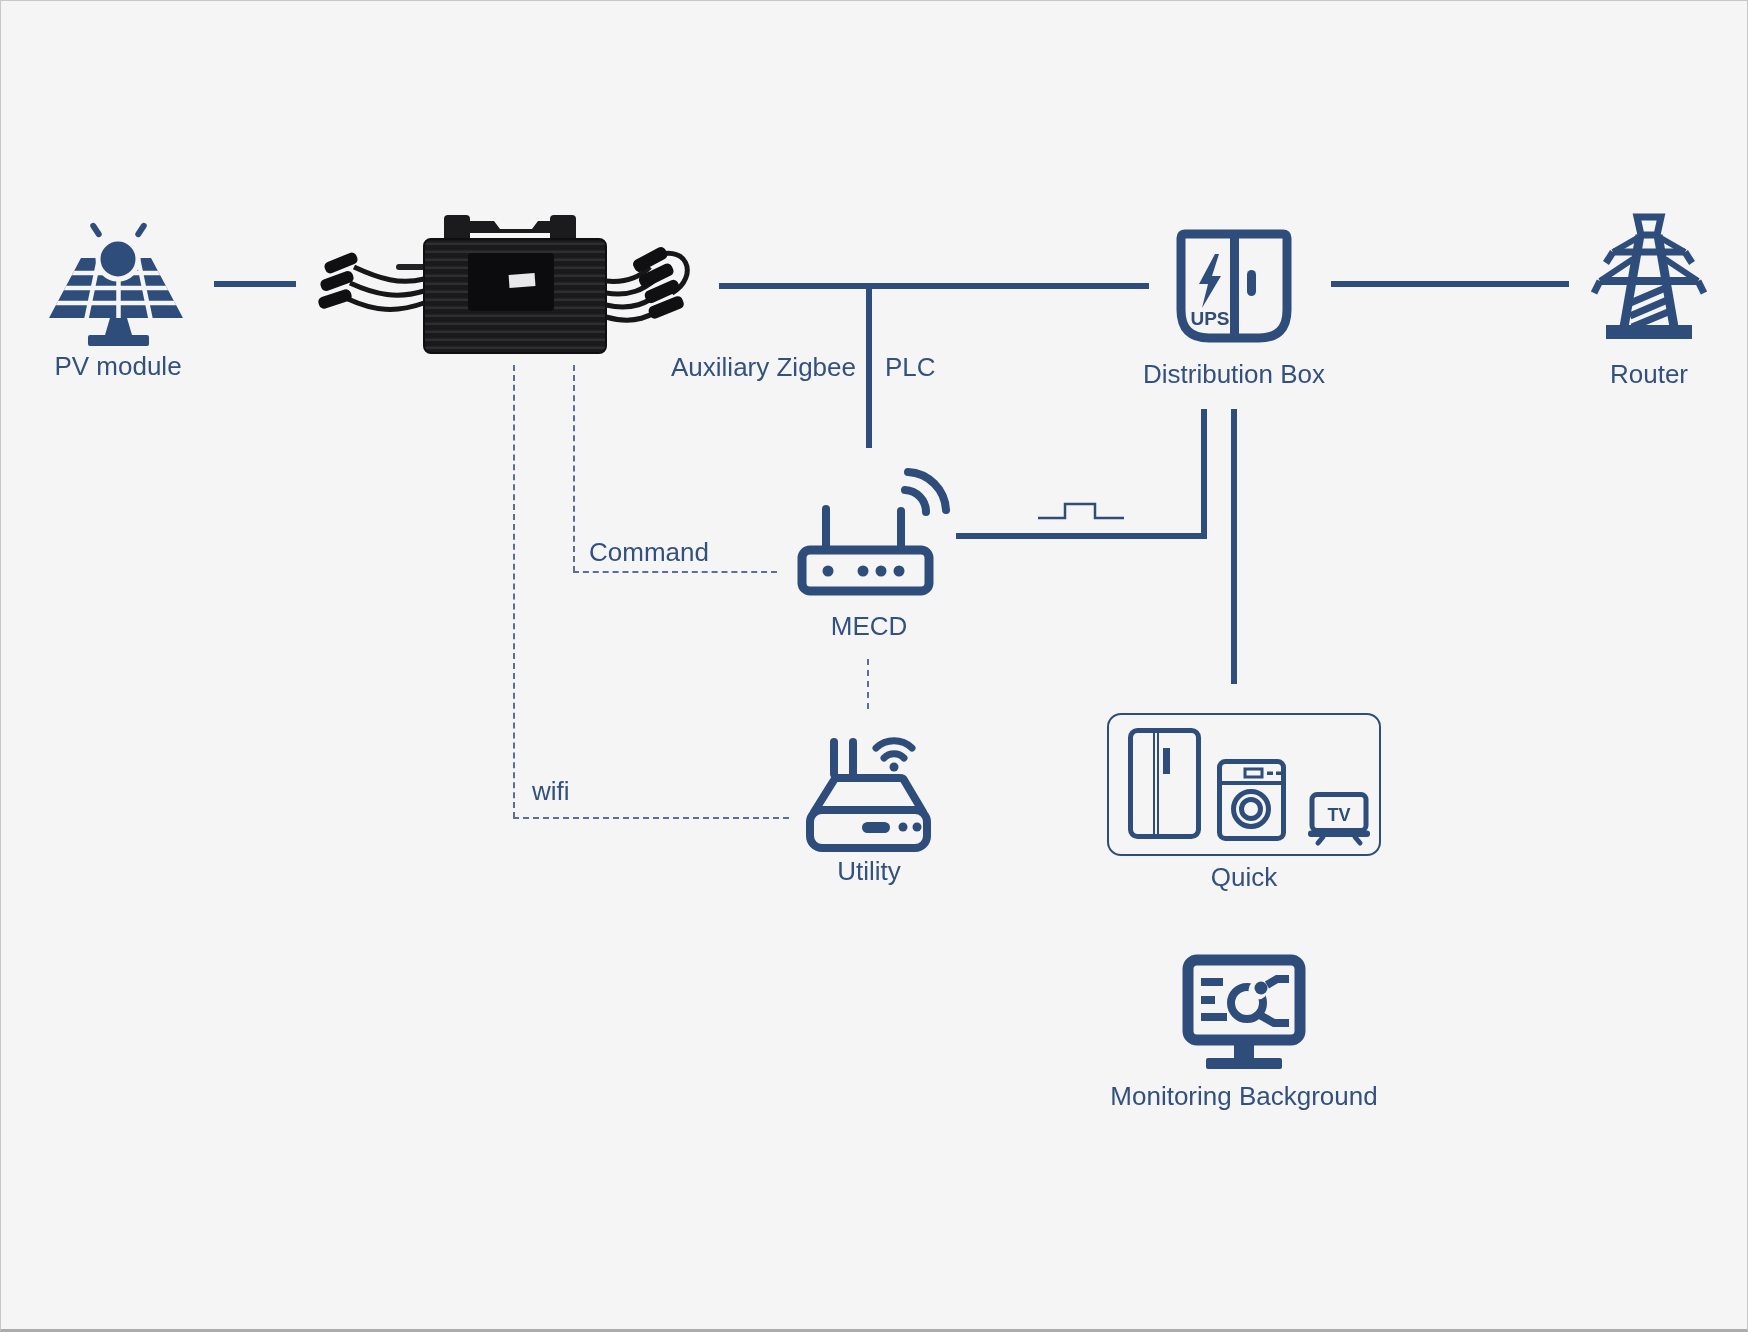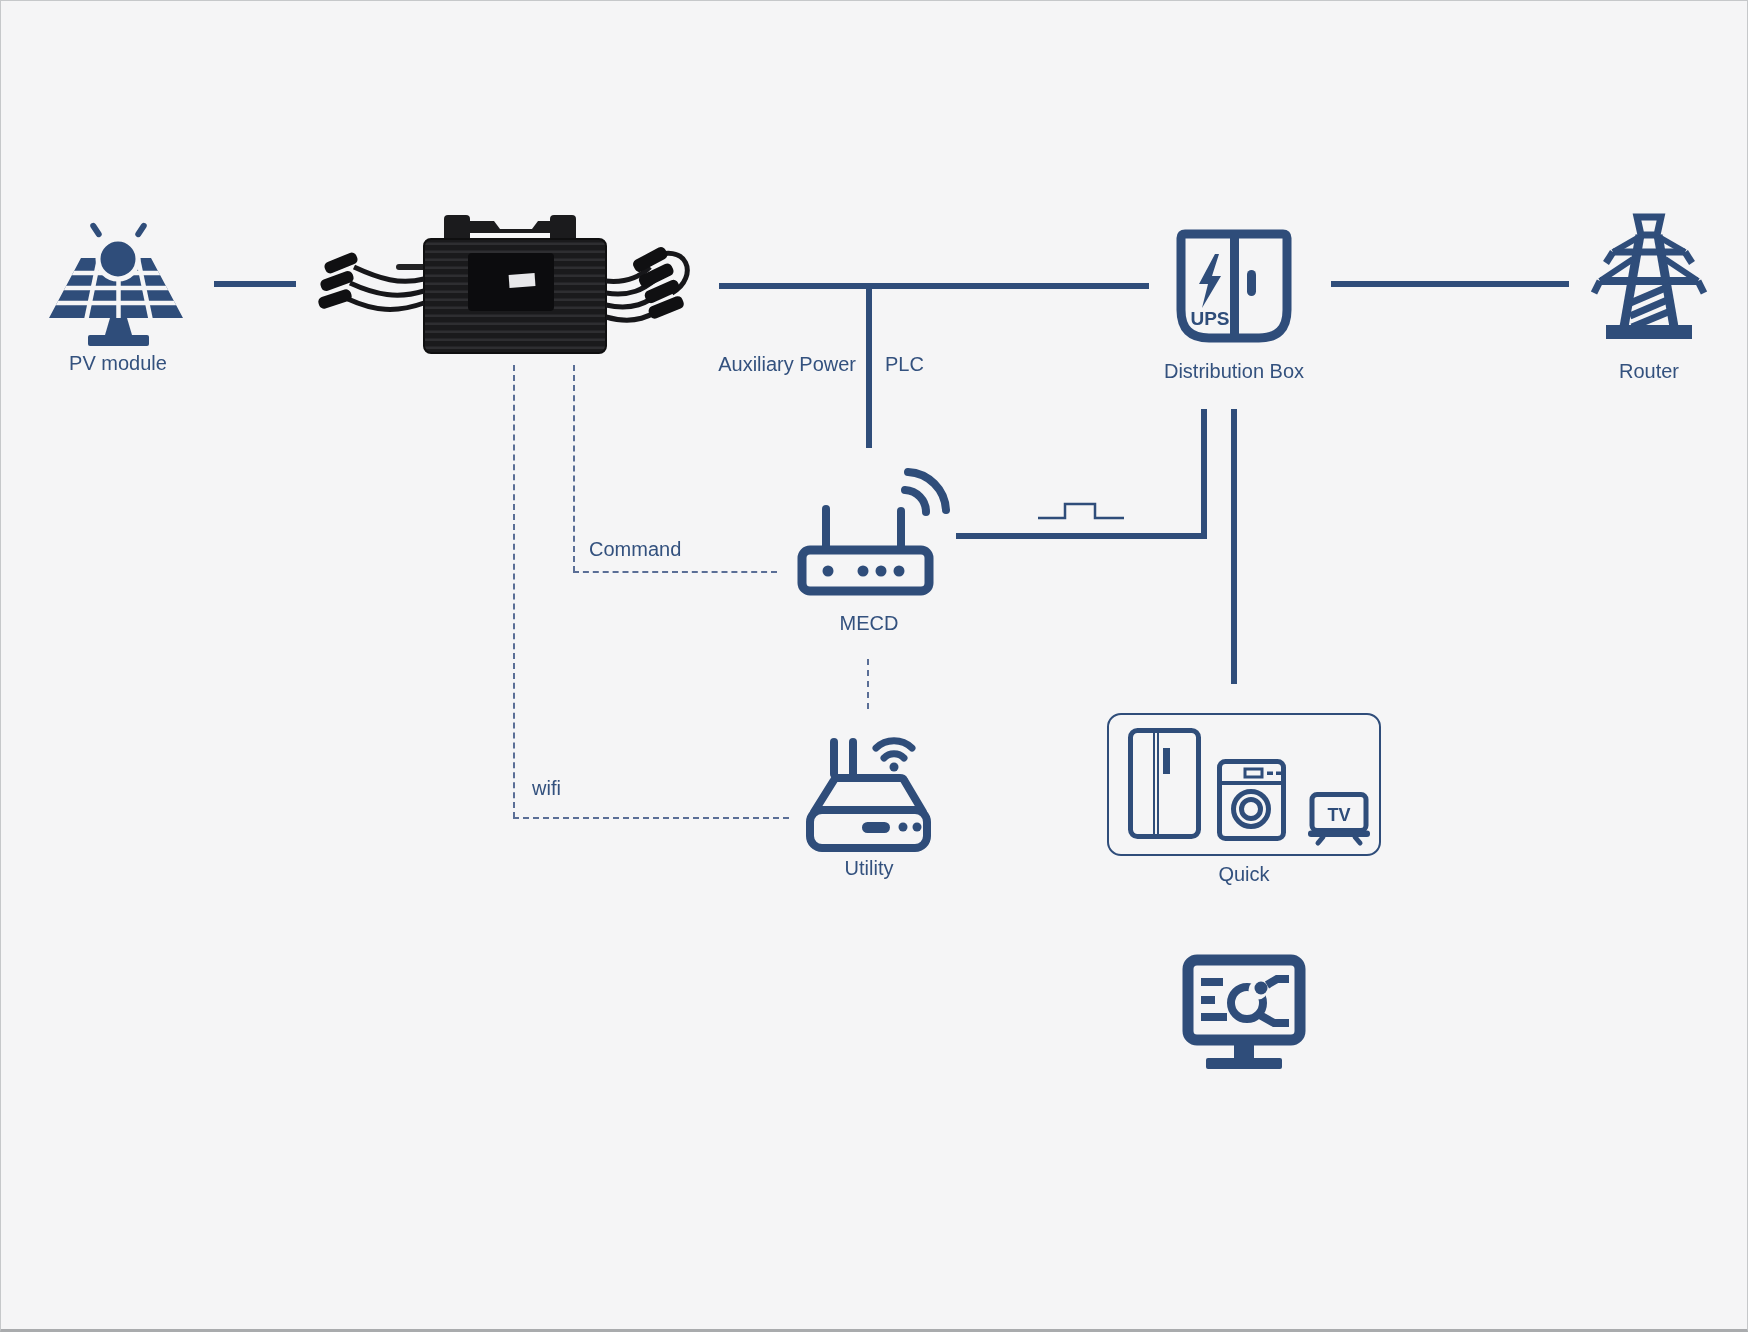--- a/index.html
+++ b/index.html
@@ -4,21 +4,21 @@
 <style>
   html,body{margin:0;padding:0;background:#ffffff;font-family:"Liberation Sans",sans-serif;}
   .canvas{
     position:relative;width:1748px;height:1332px;background:#f5f5f6;
     border:1px solid #c6c8ca;border-bottom:3px solid #a9abad;box-sizing:border-box;
     overflow:hidden;
   }
   .ln{position:absolute;background:#2F4D7A;}
   .dash-v{position:absolute;width:0;border-left:2px dashed #5A6E96;}
   .dash-h{position:absolute;height:0;border-top:2px dashed #5A6E96;}
-  .lbl{position:absolute;font-size:20px;color:#33517E;white-space:nowrap;line-height:1.1;}
+  .lbl{position:absolute;font-size:26px;color:#33517E;white-space:nowrap;line-height:1.1;}
   .lbl.center{transform:translateX(-50%);text-align:center;}
   .lbl.right{transform:translateX(-100%);}
   .icon{position:absolute;}
   .load-box{position:absolute;left:1106px;top:712px;width:274px;height:143px;
     border:2px solid #2F4D7A;border-radius:14px;box-sizing:border-box;}
   svg{display:block;overflow:visible;}
 </style>
 </head>
 <body>
 
@@ -100,21 +100,21 @@
       <path d="M352,78 C392,58 404,96 376,112"></path>
     </g>
     <g fill="#101012">
       <rect x="336" y="72" width="36" height="13" rx="5" transform="rotate(-28 354 78)"></rect>
       <rect x="342" y="88" width="36" height="13" rx="5" transform="rotate(-26 360 94)"></rect>
       <rect x="348" y="104" width="36" height="13" rx="5" transform="rotate(-24 366 110)"></rect>
       <rect x="352" y="120" width="36" height="13" rx="5" transform="rotate(-22 370 126)"></rect>
     </g>
   </svg>
 
-  <div class="lbl right" style="left:855px;top:352px">Auxiliary Power</div>
+  <div class="lbl right" style="left:855px;top:352px">Auxiliary Zigbee</div>
   <div class="lbl" style="left:884px;top:352px">PLC</div>
 
   <svg class="icon" style="left:1172px;top:225px" width="122" height="122" viewBox="0 0 122 122">
     <path d="M8,12 Q8,8 12,8 H110 Q114,8 114,12 V84 Q114,112 86,112 H36 Q8,112 8,84 Z" fill="none" stroke="#2F4D7A" stroke-width="9"></path>
     <g fill="#2F4D7A">
       <rect x="57" y="8" width="9" height="104"></rect>
       <path d="M42,28 L26,58 H35 L29,82 L48,50 H39 L46,28 Z"></path>
       <rect x="74" y="44" width="9" height="26" rx="4.5"></rect>
     </g>
     <text x="37" y="99" text-anchor="middle" font-size="19" font-weight="bold" fill="#2F4D7A" font-family="Liberation Sans, sans-serif">UPS</text>
@@ -221,14 +221,15 @@
     </g>
     <circle cx="77" cy="37" r="9.5" fill="#f5f5f6"></circle>
     <circle cx="80" cy="35" r="6.5" fill="#2F4D7A"></circle>
     <g stroke="#2F4D7A" stroke-width="8" fill="none">
       <path d="M86,32 L96,26 H108"></path>
       <path d="M77,61 L93,70 H108"></path>
     </g>
     <rect x="53" y="87" width="20" height="18" fill="#2F4D7A"></rect>
     <rect x="25" y="105" width="76" height="11" rx="2" fill="#2F4D7A"></rect>
   </svg>
+  <div class="lbl center" style="left:1243px;top:1081px">Monitoring Background</div>
 
 </div>
 
 </body></html>

